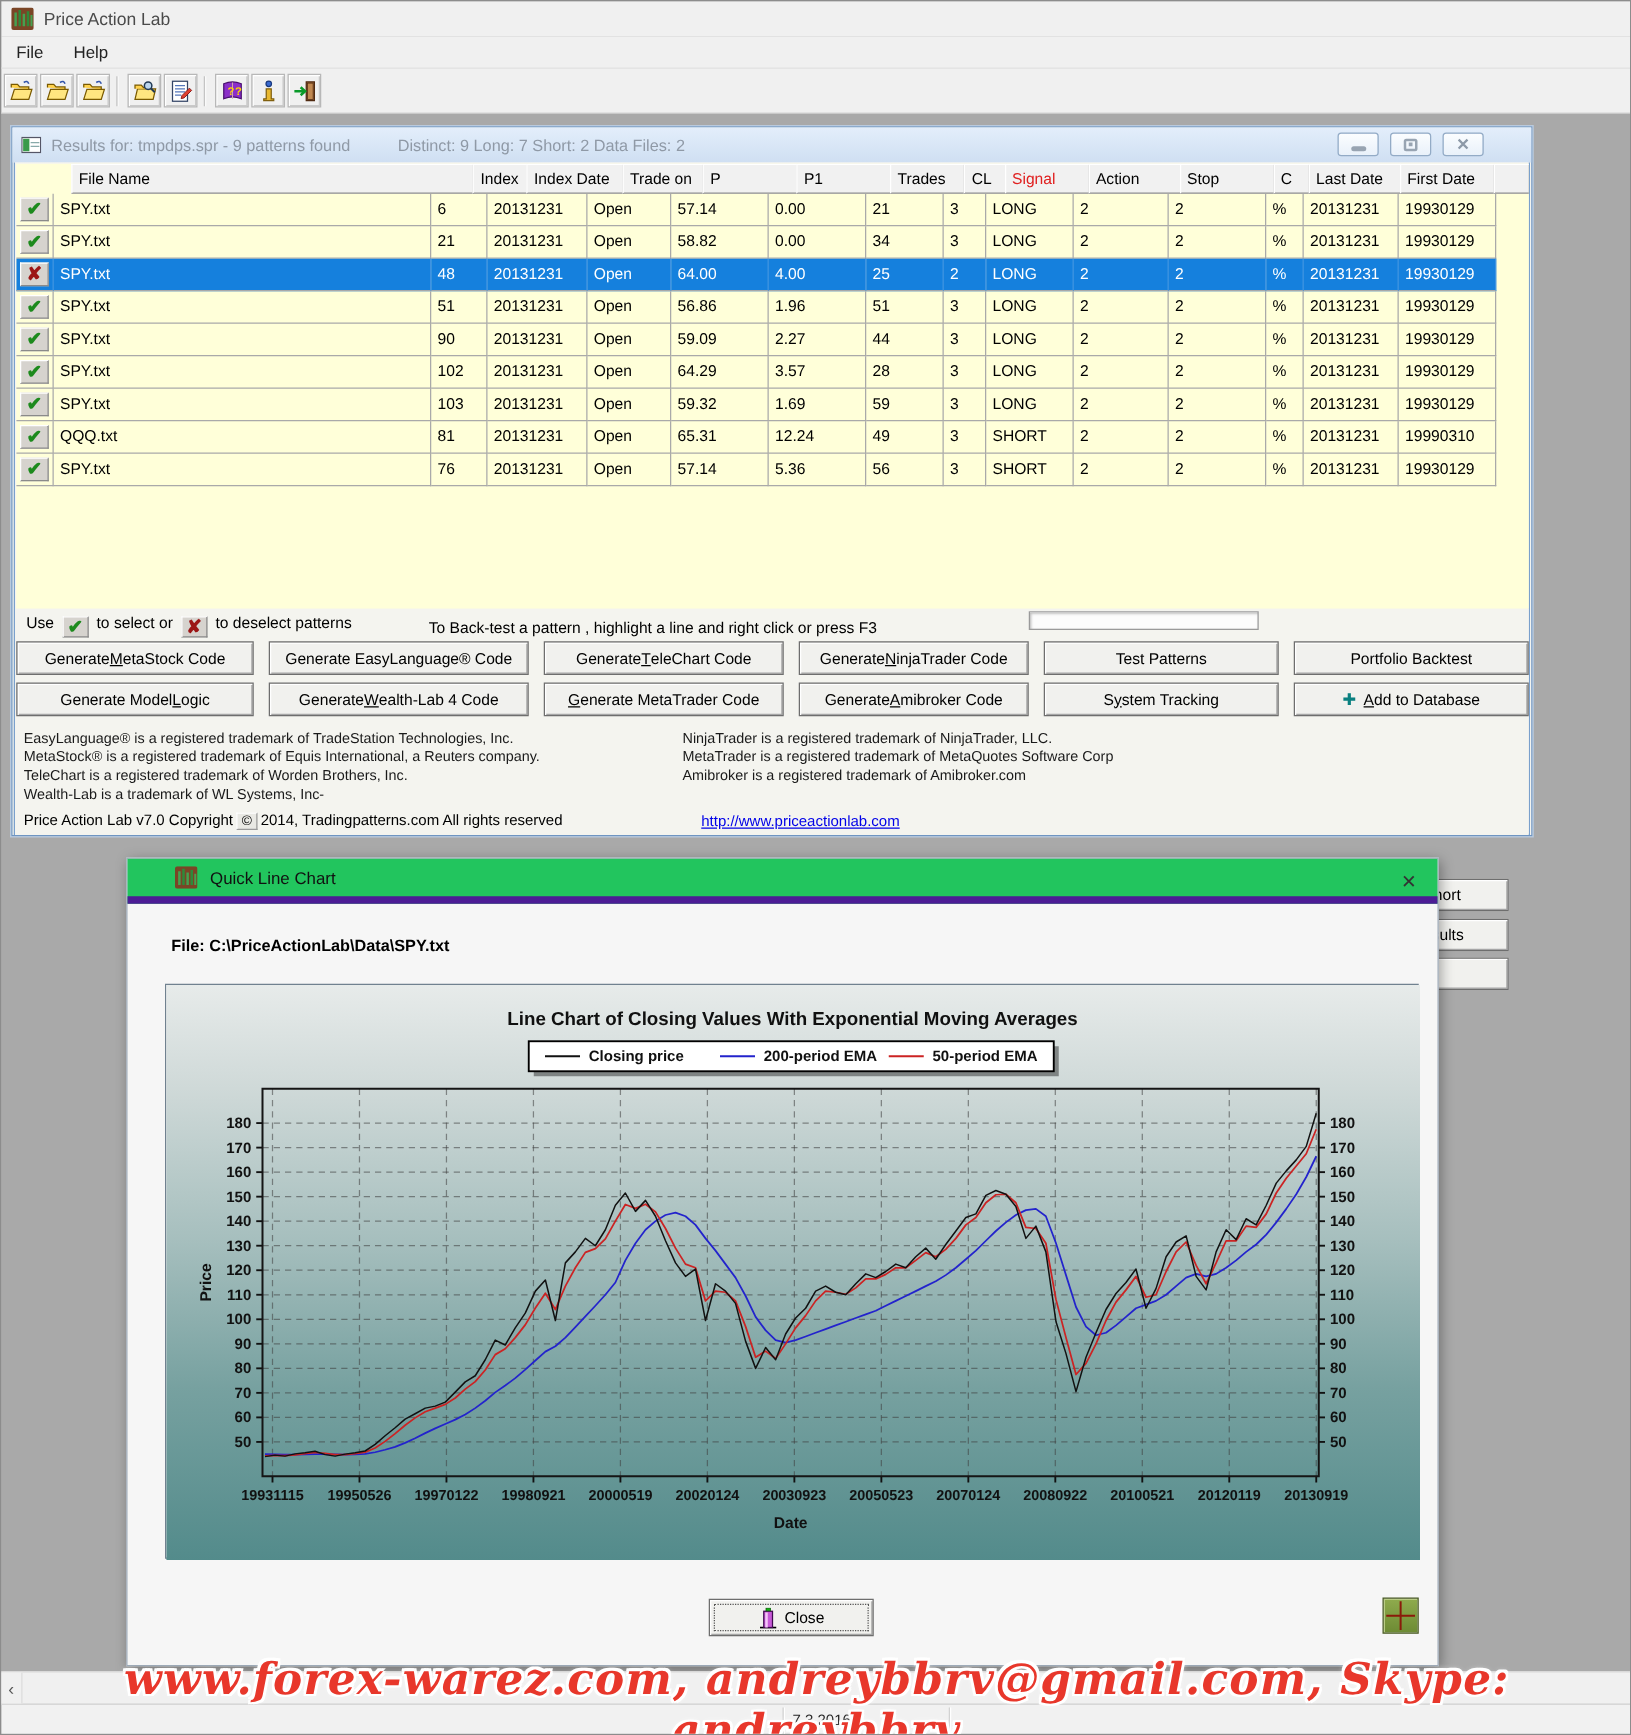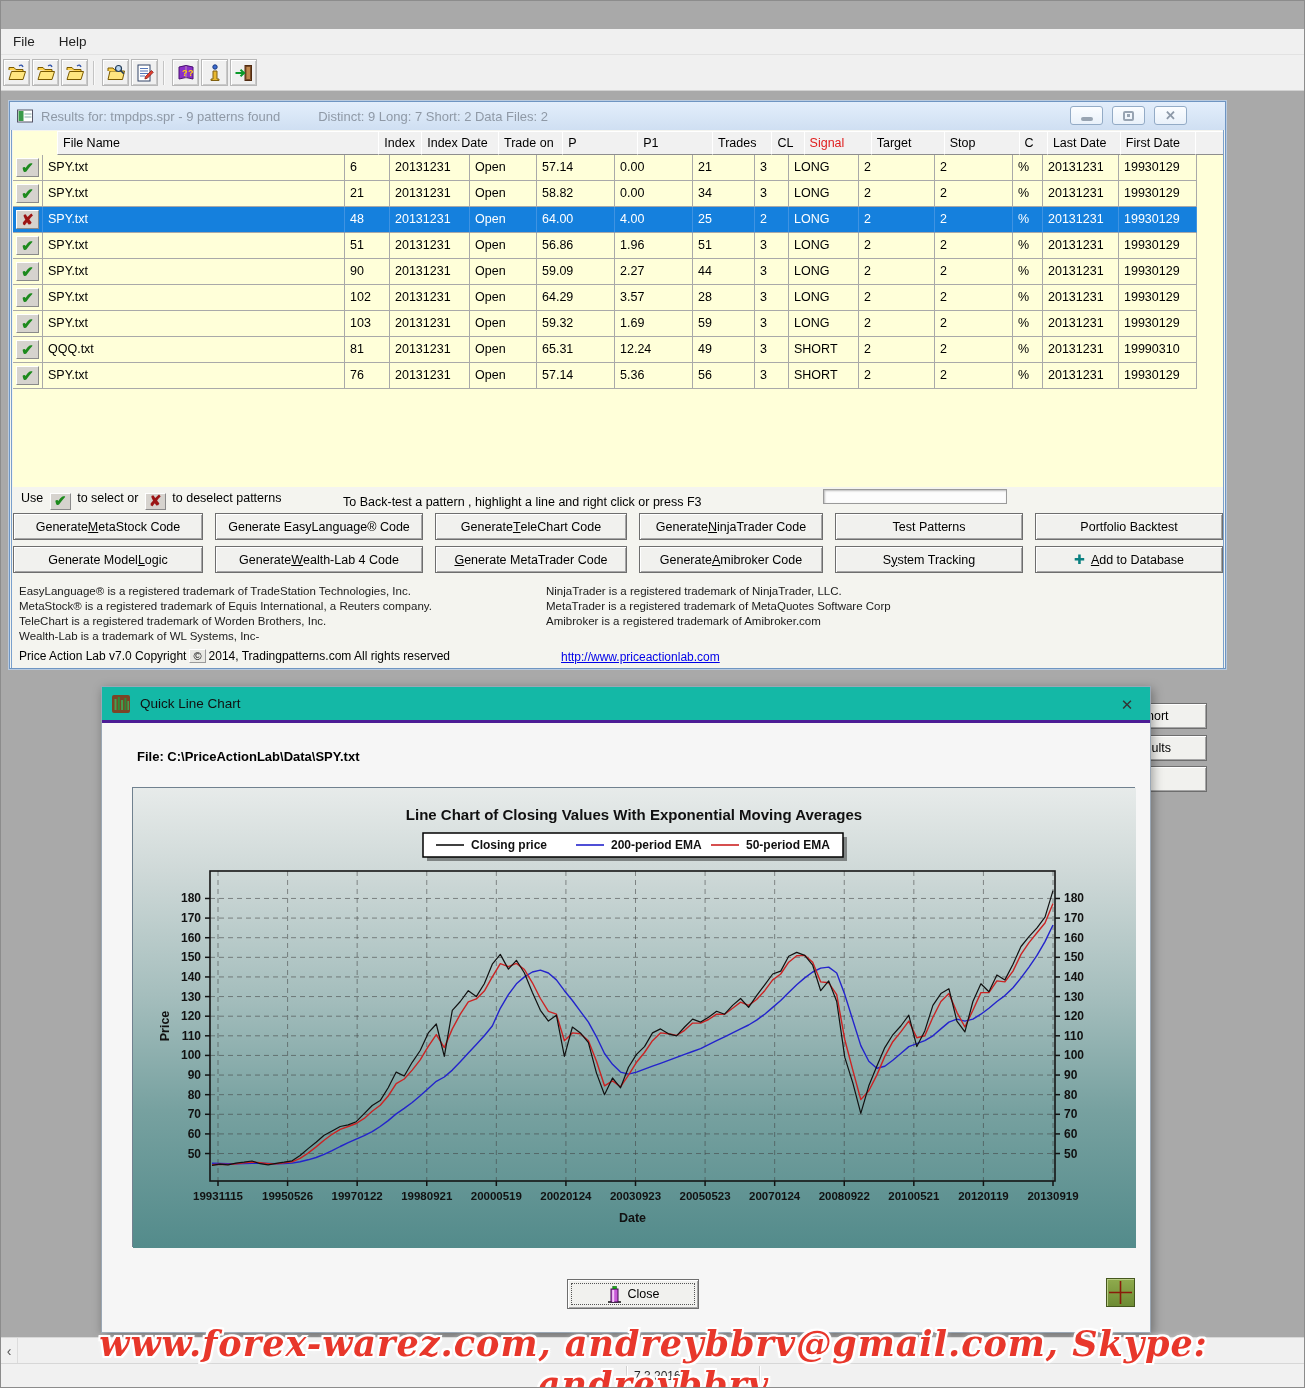--- a/index.html
+++ b/index.html
@@ -52,21 +52,21 @@
   #btnrow1 .btn3d, #btnrow2 .btn3d { height:27px;justify-content:center; }
   .rbtn { position:absolute; left:1006px; width:188px; height:26px; }
   #trade-left { position:absolute; left:6px; top:97px; font-size:11.5px; line-height:15px; color:#1a1a1a; }
   #trade-right { position:absolute; left:505px; top:97px; font-size:11.5px; line-height:15px; color:#1a1a1a;margin-left:28px; }
   #copyright { position:absolute; left:6px; top:162px; font-size:12px; color:#000; }
   .copy-box { display:inline-block; border:1px solid; border-color:#fff #9a9a9a #9a9a9a #fff; background:#e9e9e4; padding:0 3px; margin:0 3px; font-size:11px; }
   #res-link { position:absolute; left:548px; top:163px; font-size:12px; color:#0000e8; text-decoration:underline; }
 
   
   #chartdlg { position:absolute; left:100px; top:595px; width:1050px; height:647px; background:#f6f6f6; border:1px solid #9aa7b5; box-shadow:2px 3px 10px rgba(0,0,0,.35); }
-  #dlg-titlebar { position:absolute; left:0; top:0; width:100%; height:36px; background:#14b8a6; display:flex; align-items:center; border-bottom:3px solid #4c1d95; }
+  #dlg-titlebar { position:absolute; left:0; top:0; width:100%; height:36px; background:#22c55e; display:flex; align-items:center; border-bottom:6px solid #4c1d95;padding-left:28px; }
   #dlg-title { margin-left:10px; font-size:13.5px; color:#111; }
   #dlg-close { position:absolute; right:0; top:0; width:46px; height:36px; display:flex; align-items:center; justify-content:center; font-size:15px; color:#333; }
   #file-label { position:absolute; left:35px; top:62px; font-size:13px; font-weight:bold; color:#000; }
   #chart-panel { position:absolute; left:30px; top:100px; width:1003px; height:460px; border:1px solid #70818f; }
   #instruction { position:absolute; left:0; top:568px; width:100%; text-align:center; font-size:12px; font-weight:bold; color:#000; }
   #dlg-close-btn { position:absolute; left:465px; top:592px; width:132px; height:30px; }
   #dlg-close-btn .focus { position:absolute; inset:3px; border:1px dotted #555; display:flex; align-items:center; justify-content:center; gap:6px; font-size:12.5px; }
   #plus-btn { position:absolute; left:1004px; top:591px; width:29px; height:29px; background:linear-gradient(180deg,#8fab4d,#6d8b34); border:1px solid #45571e; box-shadow:inset 1px 1px 0 #b9cc85; display:flex; align-items:center; justify-content:center; }
 
   
@@ -79,20 +79,31 @@
   #watermark { position:absolute; left:0; top:1322px; width:1305px; text-align:center; font-family:"DejaVu Serif", serif; font-style:italic; font-weight:bold; font-size:35px; letter-spacing:1px; color:#e8372b; z-index:60; pointer-events:none;
     text-shadow:-2px -2px 0 #fff, 2px -2px 0 #fff, -2px 2px 0 #fff, 2px 2px 0 #fff, 0 -2px 0 #fff, 0 2px 0 #fff, -2px 0 0 #fff, 2px 0 0 #fff, 0 0 6px #fff; }
 
   u { text-decoration:underline; }
 </style>
 </head>
 <body>
 
 <div id="screen">
 
+  <div id="titlebar">
+    <svg class="app-ic" width="18" height="18" viewBox="0 0 18 18">
+        <rect x="0" y="0" width="18" height="18" rx="2" fill="#7a4526"></rect>
+        <rect x="2.5" y="4" width="2" height="11" fill="#46a050"></rect>
+        <rect x="5.8" y="2" width="2" height="13" fill="#2e8a3a"></rect>
+        <rect x="9.1" y="5" width="2" height="10" fill="#46a050"></rect>
+        <rect x="12.4" y="3" width="2" height="12" fill="#2e8a3a"></rect>
+        <rect x="15.4" y="6" width="1.6" height="9" fill="#46a050"></rect>
+      </svg>
+    <span class="ttl">Price Action Lab</span>
+  </div>
 
   <div id="menubar">
     <span class="menu-item">File</span>
     <span class="menu-item">Help</span>
   </div>
 
   <div id="toolbar">
     <div class="tbtn">
         <svg width="20" height="20" viewBox="0 0 20 20">
           <path d="M2 7 V4.5 h5 l1.8 2 H16 v2" fill="#ffd24d" stroke="#7a5a00"></path>
@@ -183,21 +194,21 @@
           <div class="hrow" id="thead">
               <div class="hcell" style="width: 332px; margin-left: 44px;">File Name</div>
               <div class="hcell" style="width: 45px;">Index</div>
               <div class="hcell" style="width: 80px;">Index Date</div>
               <div class="hcell" style="width: 67px;">Trade on</div>
               <div class="hcell" style="width: 78px;">P</div>
               <div class="hcell" style="width: 78px;">P1</div>
               <div class="hcell" style="width: 62px;">Trades</div>
               <div class="hcell" style="width: 34px;">CL</div>
               <div class="hcell red" style="width: 70px;">Signal</div>
-              <div class="hcell" style="width: 76px;">Target</div>
+              <div class="hcell" style="width: 76px;">Action</div>
               <div class="hcell" style="width: 78px;">Stop</div>
               <div class="hcell" style="width: 30px;">C</div>
               <div class="hcell" style="width: 76px;">Last Date</div>
               <div class="hcell" style="width: 78px;">First Date</div>
               <div class="hcell" style="width: 30px;"></div>
             </div>
           <div id="tbody">
               <div class="drow">
                 <div class="dcell" style="width: 30px; padding: 0px;">
                   <div class="chip ok">✔</div>

